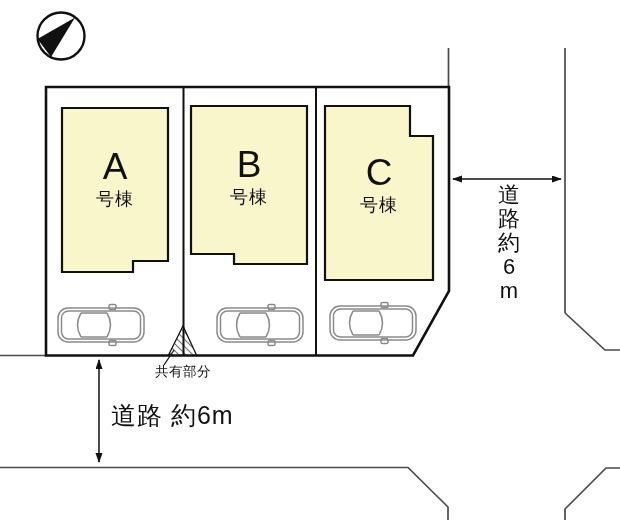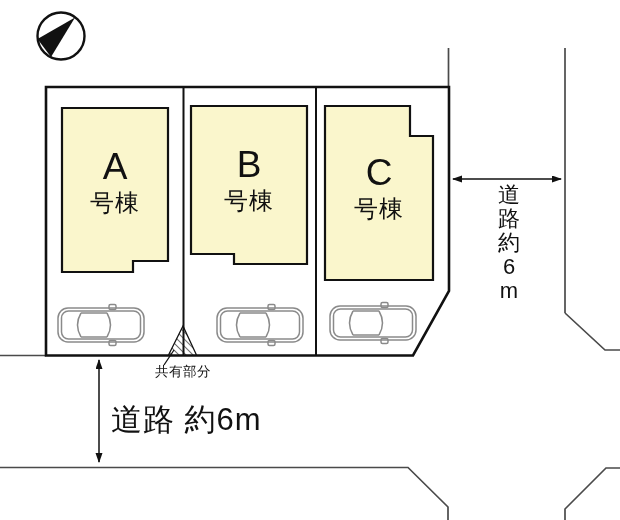--- a/index.html
+++ b/index.html
@@ -15,23 +15,23 @@
   .road{stroke:#4a4a4a;stroke-width:1.7;fill:none;}
   .dim{stroke:#111111;stroke-width:1.5;}
   .leader{stroke:#111111;stroke-width:1.3;}
   .car{stroke:#8a8a8a;stroke-width:1.5;fill:none;}
   .compass-ring{fill:#ffffff;stroke:#111111;stroke-width:2.4;}
   .tri{stroke:#111111;stroke-width:1.3;}
   
   .label{position:absolute;text-align:center;white-space:nowrap;}
   .lot-label{width:80px;}
   .lot-letter{font-size:37px;line-height:1.05;font-weight:400;}
-  .lot-suffix{font-size:24px;line-height:1.15;margin-top:2px;letter-spacing:1px;}
+  .lot-suffix{font-size:18px;line-height:1.15;margin-top:2px;letter-spacing:1px;}
   .shared-label{font-size:13.5px;letter-spacing:0.5px;text-align:center;}
-  .road-label-bottom{font-size:31px;letter-spacing:1px;text-align:left;}
+  .road-label-bottom{font-size:25px;letter-spacing:1px;text-align:left;}
   .road-label-right{width:30px;}
   .road-label-right .vchar{font-size:22px;line-height:24px;text-align:center;}
 </style>
 </head>
 <body>
 
 <div class="stage">
 
   <svg width="620" height="520" viewBox="0 0 620 520">
     <defs>

